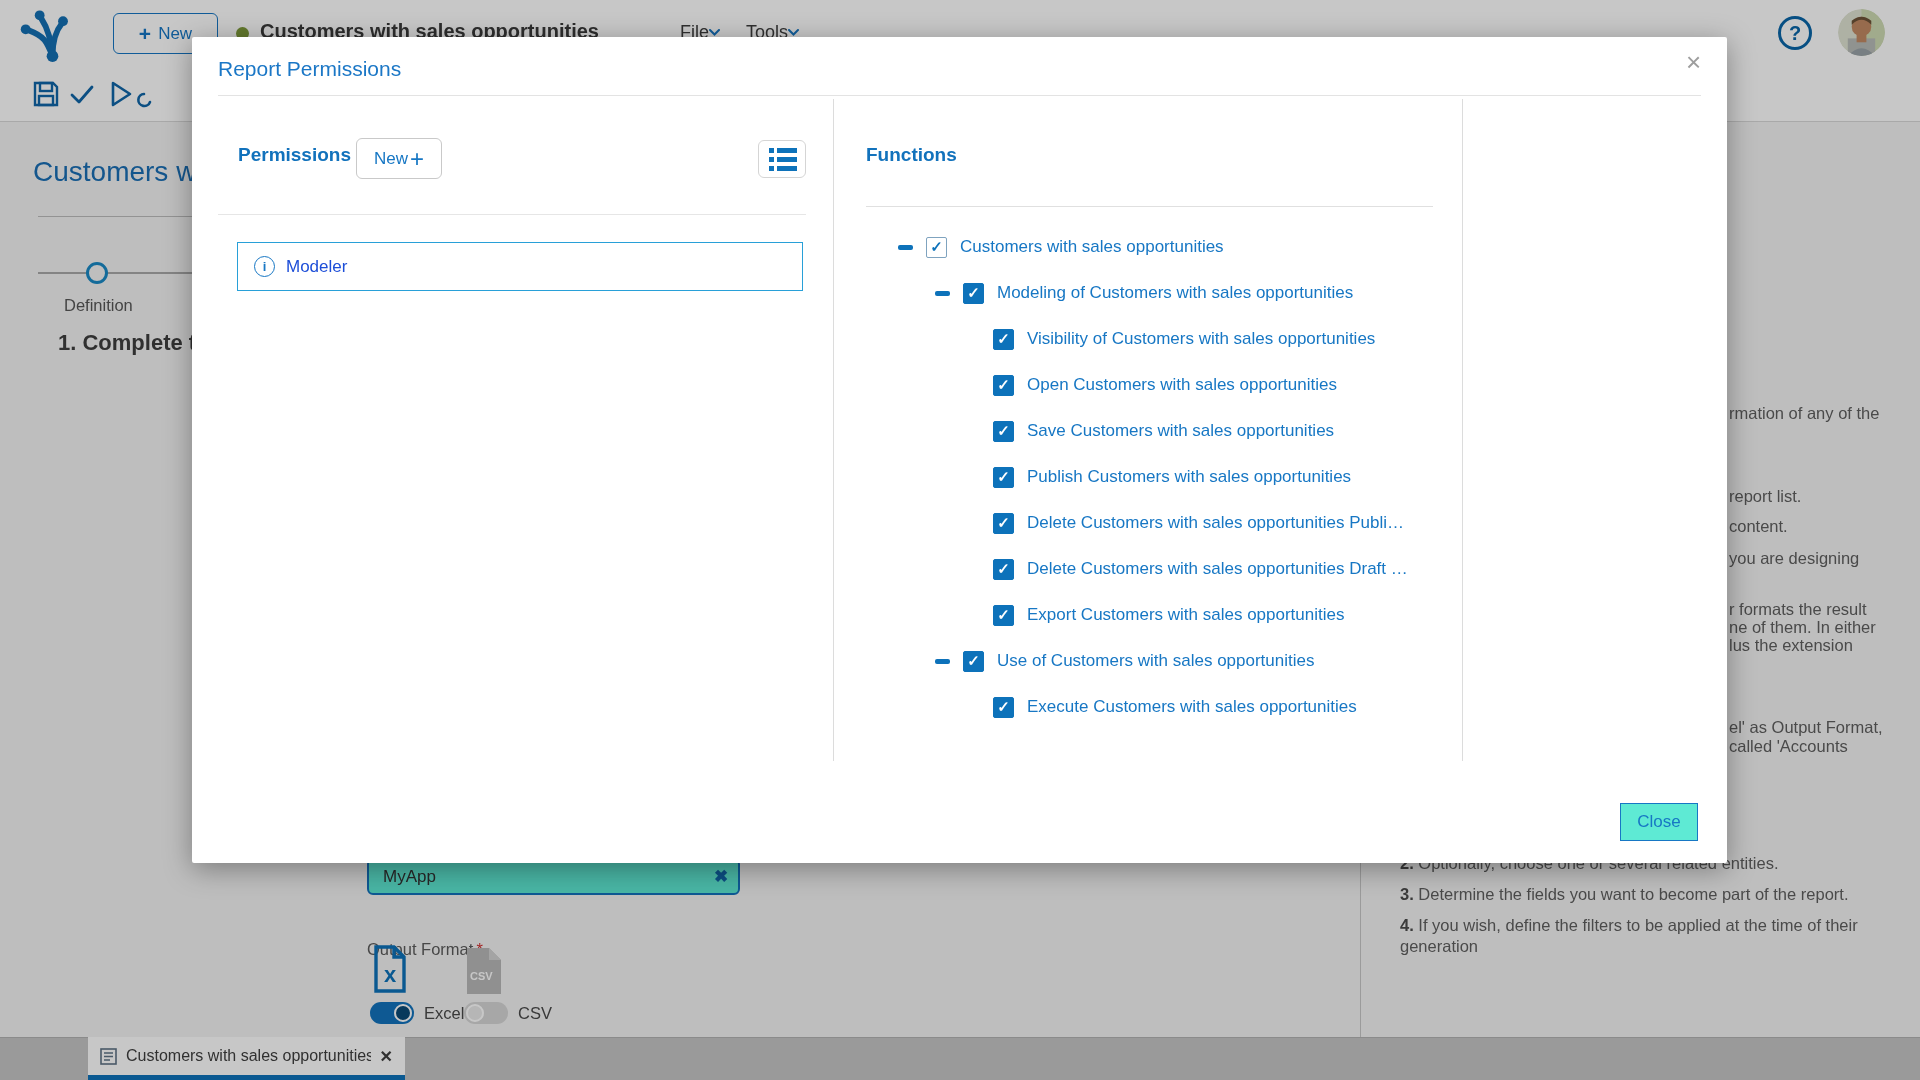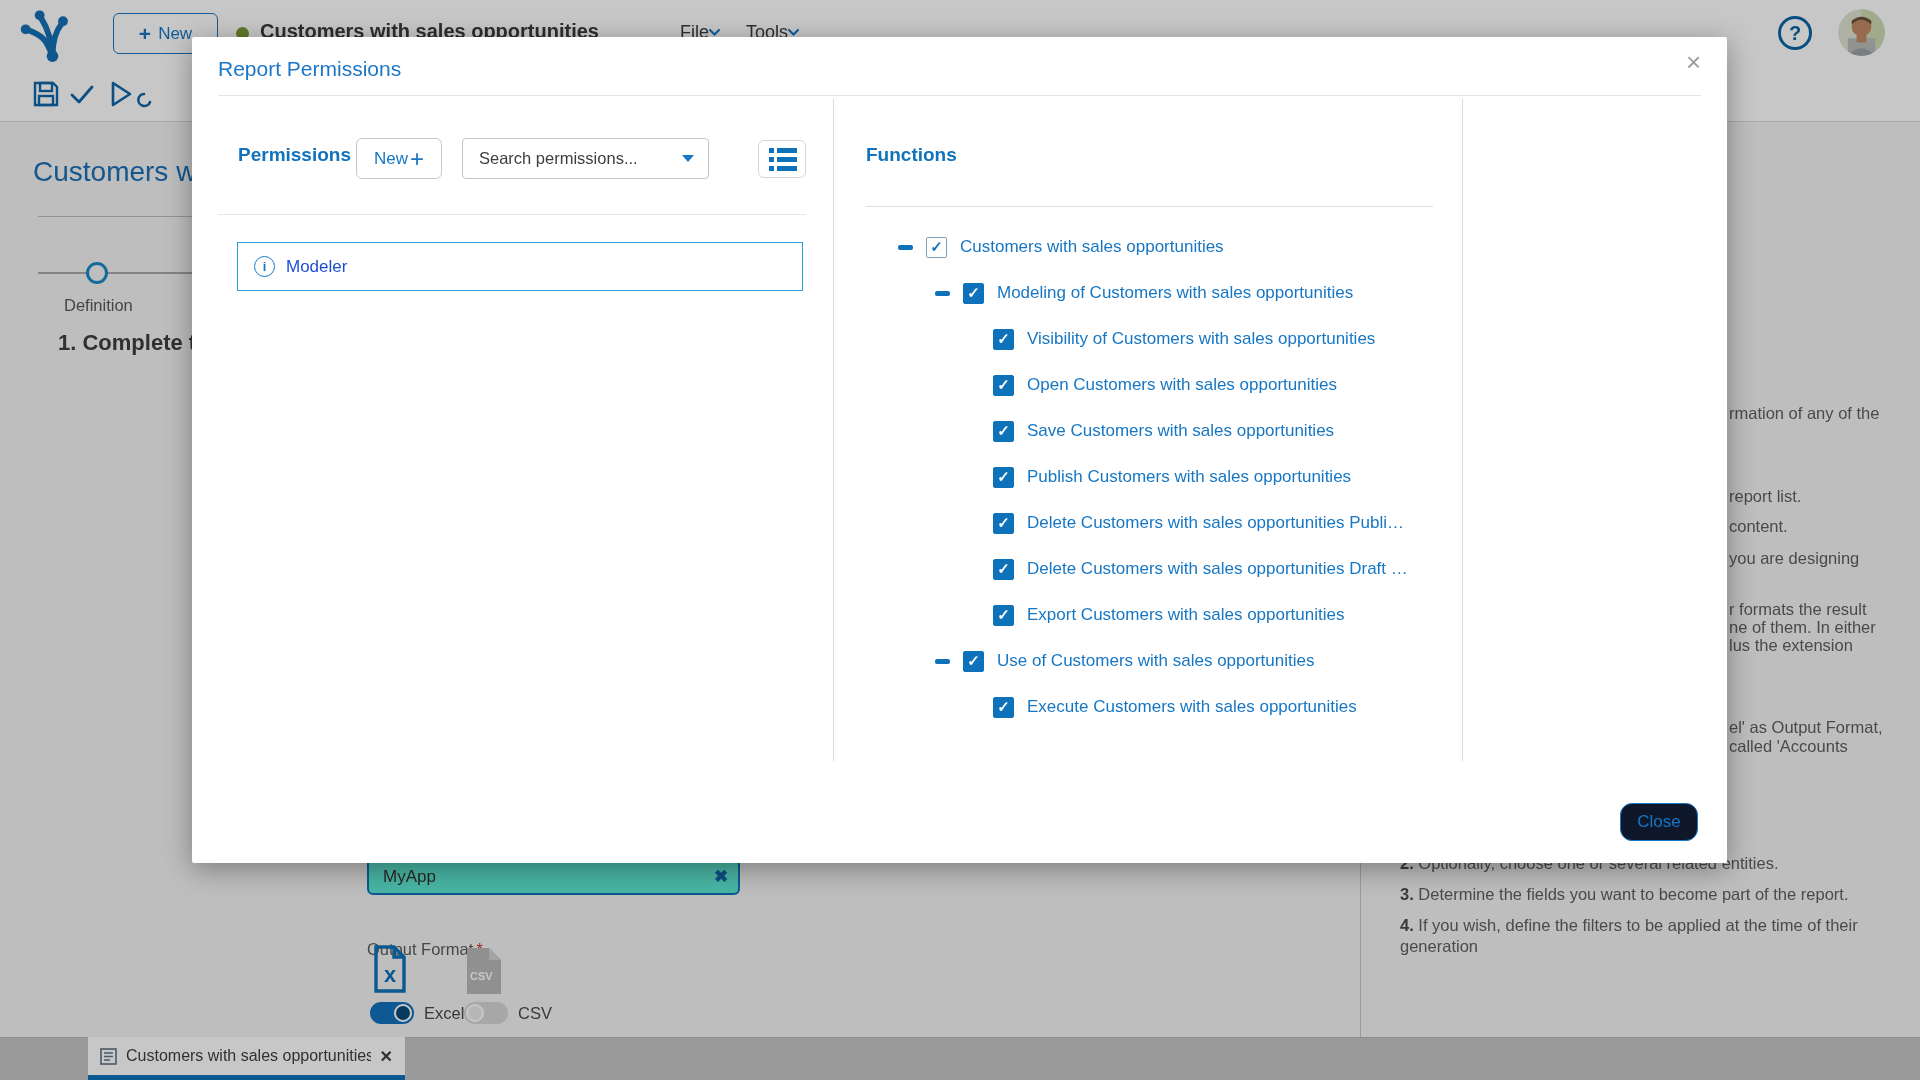--- a/index.html
+++ b/index.html
@@ -87,21 +87,21 @@
   .func-heading { position:absolute; left:674px; top:107px; font-size:19px; font-weight:bold; color:#1272bc; }
   .func-div { position:absolute; left:674px; top:169px; width:567px; height:1px; background:#e0e0e0; }
 
   .trow { position:absolute; height:40px; display:flex; align-items:center; gap:13px; cursor:pointer; }
   .tminus { width:15px; height:5px; border-radius:2px; background:#0d72ba; flex:none; }
   .cb { width:21px; height:21px; border-radius:2px; font-size:15px; font-weight:bold; display:flex; align-items:center; justify-content:center; flex:none; }
   .cb-fill { background:#0d72ba; border:1px solid #0d72ba; color:#fff; }
   .cb-outline { background:#fff; border:1px solid #7fa3bf; color:#0d72ba; }
   .tlabel { font-size:17px; color:#1777c4; white-space:nowrap; }
 
-  .m-close-btn { position:absolute; left:1428px; top:766px; width:78px; height:38px; background:#0f172a; border:1px solid #1777c4; border-radius:12px; color:#1777c4; font-size:17px; display:flex; align-items:center; justify-content:center; cursor:pointer; }
+  .m-close-btn { position:absolute; left:1428px; top:766px; width:78px; height:38px; background:#5eead4; border:1px solid #1777c4; border-radius:0; color:#1777c4; font-size:17px; display:flex; align-items:center; justify-content:center; cursor:pointer; }
 </style>
 </head>
 <body>
 
 <div class="screen">
 
   <div class="app-header">
     <svg class="logo" viewBox="0 0 48 48" fill="none">
       <path d="M33 43 C28 30 26 26 13 21" stroke="#1470b4" stroke-width="5" stroke-linecap="round"></path>
       <path d="M33 43 C31 28 30 21 23 10" stroke="#1470b4" stroke-width="5" stroke-linecap="round"></path>
@@ -238,24 +238,20 @@
   <div class="modal">
     <div class="m-title">Report Permissions</div>
     <div class="m-close">×</div>
     <div class="m-hdiv"></div>
 
     <div class="perm-heading">Permissions</div>
     <button class="m-new-btn">
       <span>New</span>
         <span class="plus">+</span>
     </button>
-    <div class="m-search">
-      <span class="txt">Search permissions...</span>
-      <span class="caret"></span>
-    </div>
     <div class="m-list-btn">
       <span class="lrow">
           <span class="sq"></span>
           <span class="bar"></span>
         </span>
       <span class="lrow">
           <span class="sq"></span>
           <span class="bar"></span>
         </span>
       <span class="lrow">

